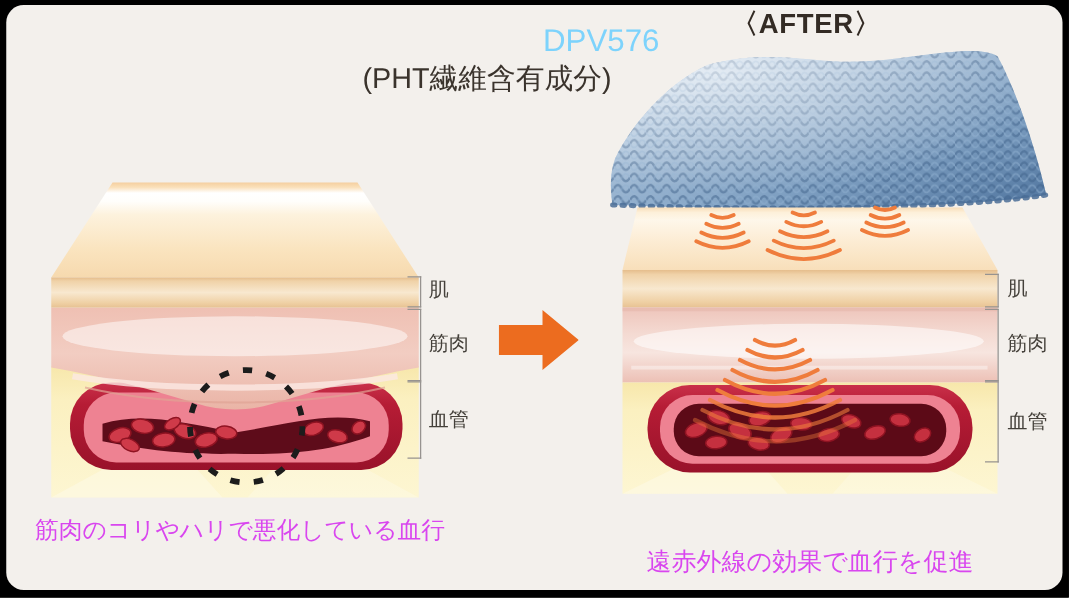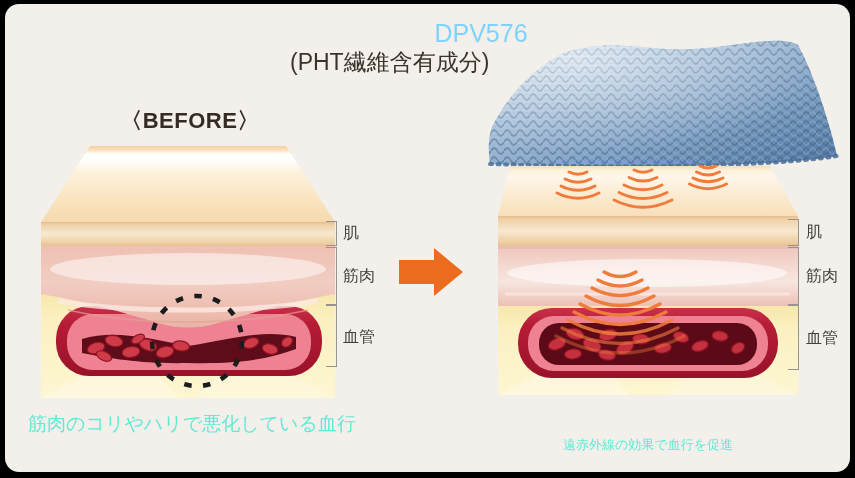--- a/index.html
+++ b/index.html
@@ -3,35 +3,35 @@
 <meta charset="utf-8">
 <style>
   html,body{margin:0;padding:0;background:#000;}
   .stage{position:relative;width:855px;height:478px;background:#000;overflow:hidden;
          font-family:"Liberation Sans","DejaVu Sans",sans-serif;color:#372f28;}
   .canvas{position:absolute;left:5px;top:4px;right:5px;bottom:6px;background:#f3f0ec;border-radius:14px;}
   .abs{position:absolute;}
   .section-label{position:absolute;font-weight:bold;font-size:22px;color:#332b24;text-align:center;letter-spacing:.5px;}
   .product-name{position:absolute;left:381px;top:19px;width:200px;text-align:center;font-size:25px;color:#7dd3fc;}
   .product-component{position:absolute;left:290px;top:47px;width:246px;text-align:left;font-size:23px;color:#3a332c;}
-  .caption{position:absolute;text-align:center;color:#5eead4;}
+  .caption{position:absolute;text-align:center;color:#d946ef;}
   .caption-before{left:12px;top:411px;width:360px;font-size:19px;}
   .caption-after-1{left:486px;top:409px;width:324px;font-size:18px;}
-  .caption-after-2{left:486px;top:436px;width:324px;font-size:13px;}
+  .caption-after-2{left:486px;top:436px;width:324px;font-size:20px;}
   .bracket{position:absolute;width:10px;border:1.5px solid #979390;border-left:none;}
   .layer-label{position:absolute;font-size:16px;color:#44403a;line-height:20px;}
   svg{display:block;}
 </style>
 </head>
 <body>
 
 <div class="stage">
   <div class="canvas"></div>
 
-  <div class="section-label" style="left:120px;top:106px;width:140px;">〈BEFORE〉</div>
+  <div class="section-label" style="left:575px;top:4px;width:140px;">〈AFTER〉</div>
 
   <div class="product-name">DPV576</div>
   <div class="product-component">(PHT繊維含有成分)</div>
 
   <svg class="abs" style="left:38px;top:143px;" width="300" height="260" viewBox="0 0 300 260">
     <defs>
       <linearGradient id="lgSkinTop" x1="0" y1="0" x2="0" y2="1">
         <stop offset="0" stop-color="#f5cf9f"></stop>
           <stop offset="0.05" stop-color="#fae0ba"></stop>
         <stop offset="0.11" stop-color="#ffffff"></stop>

